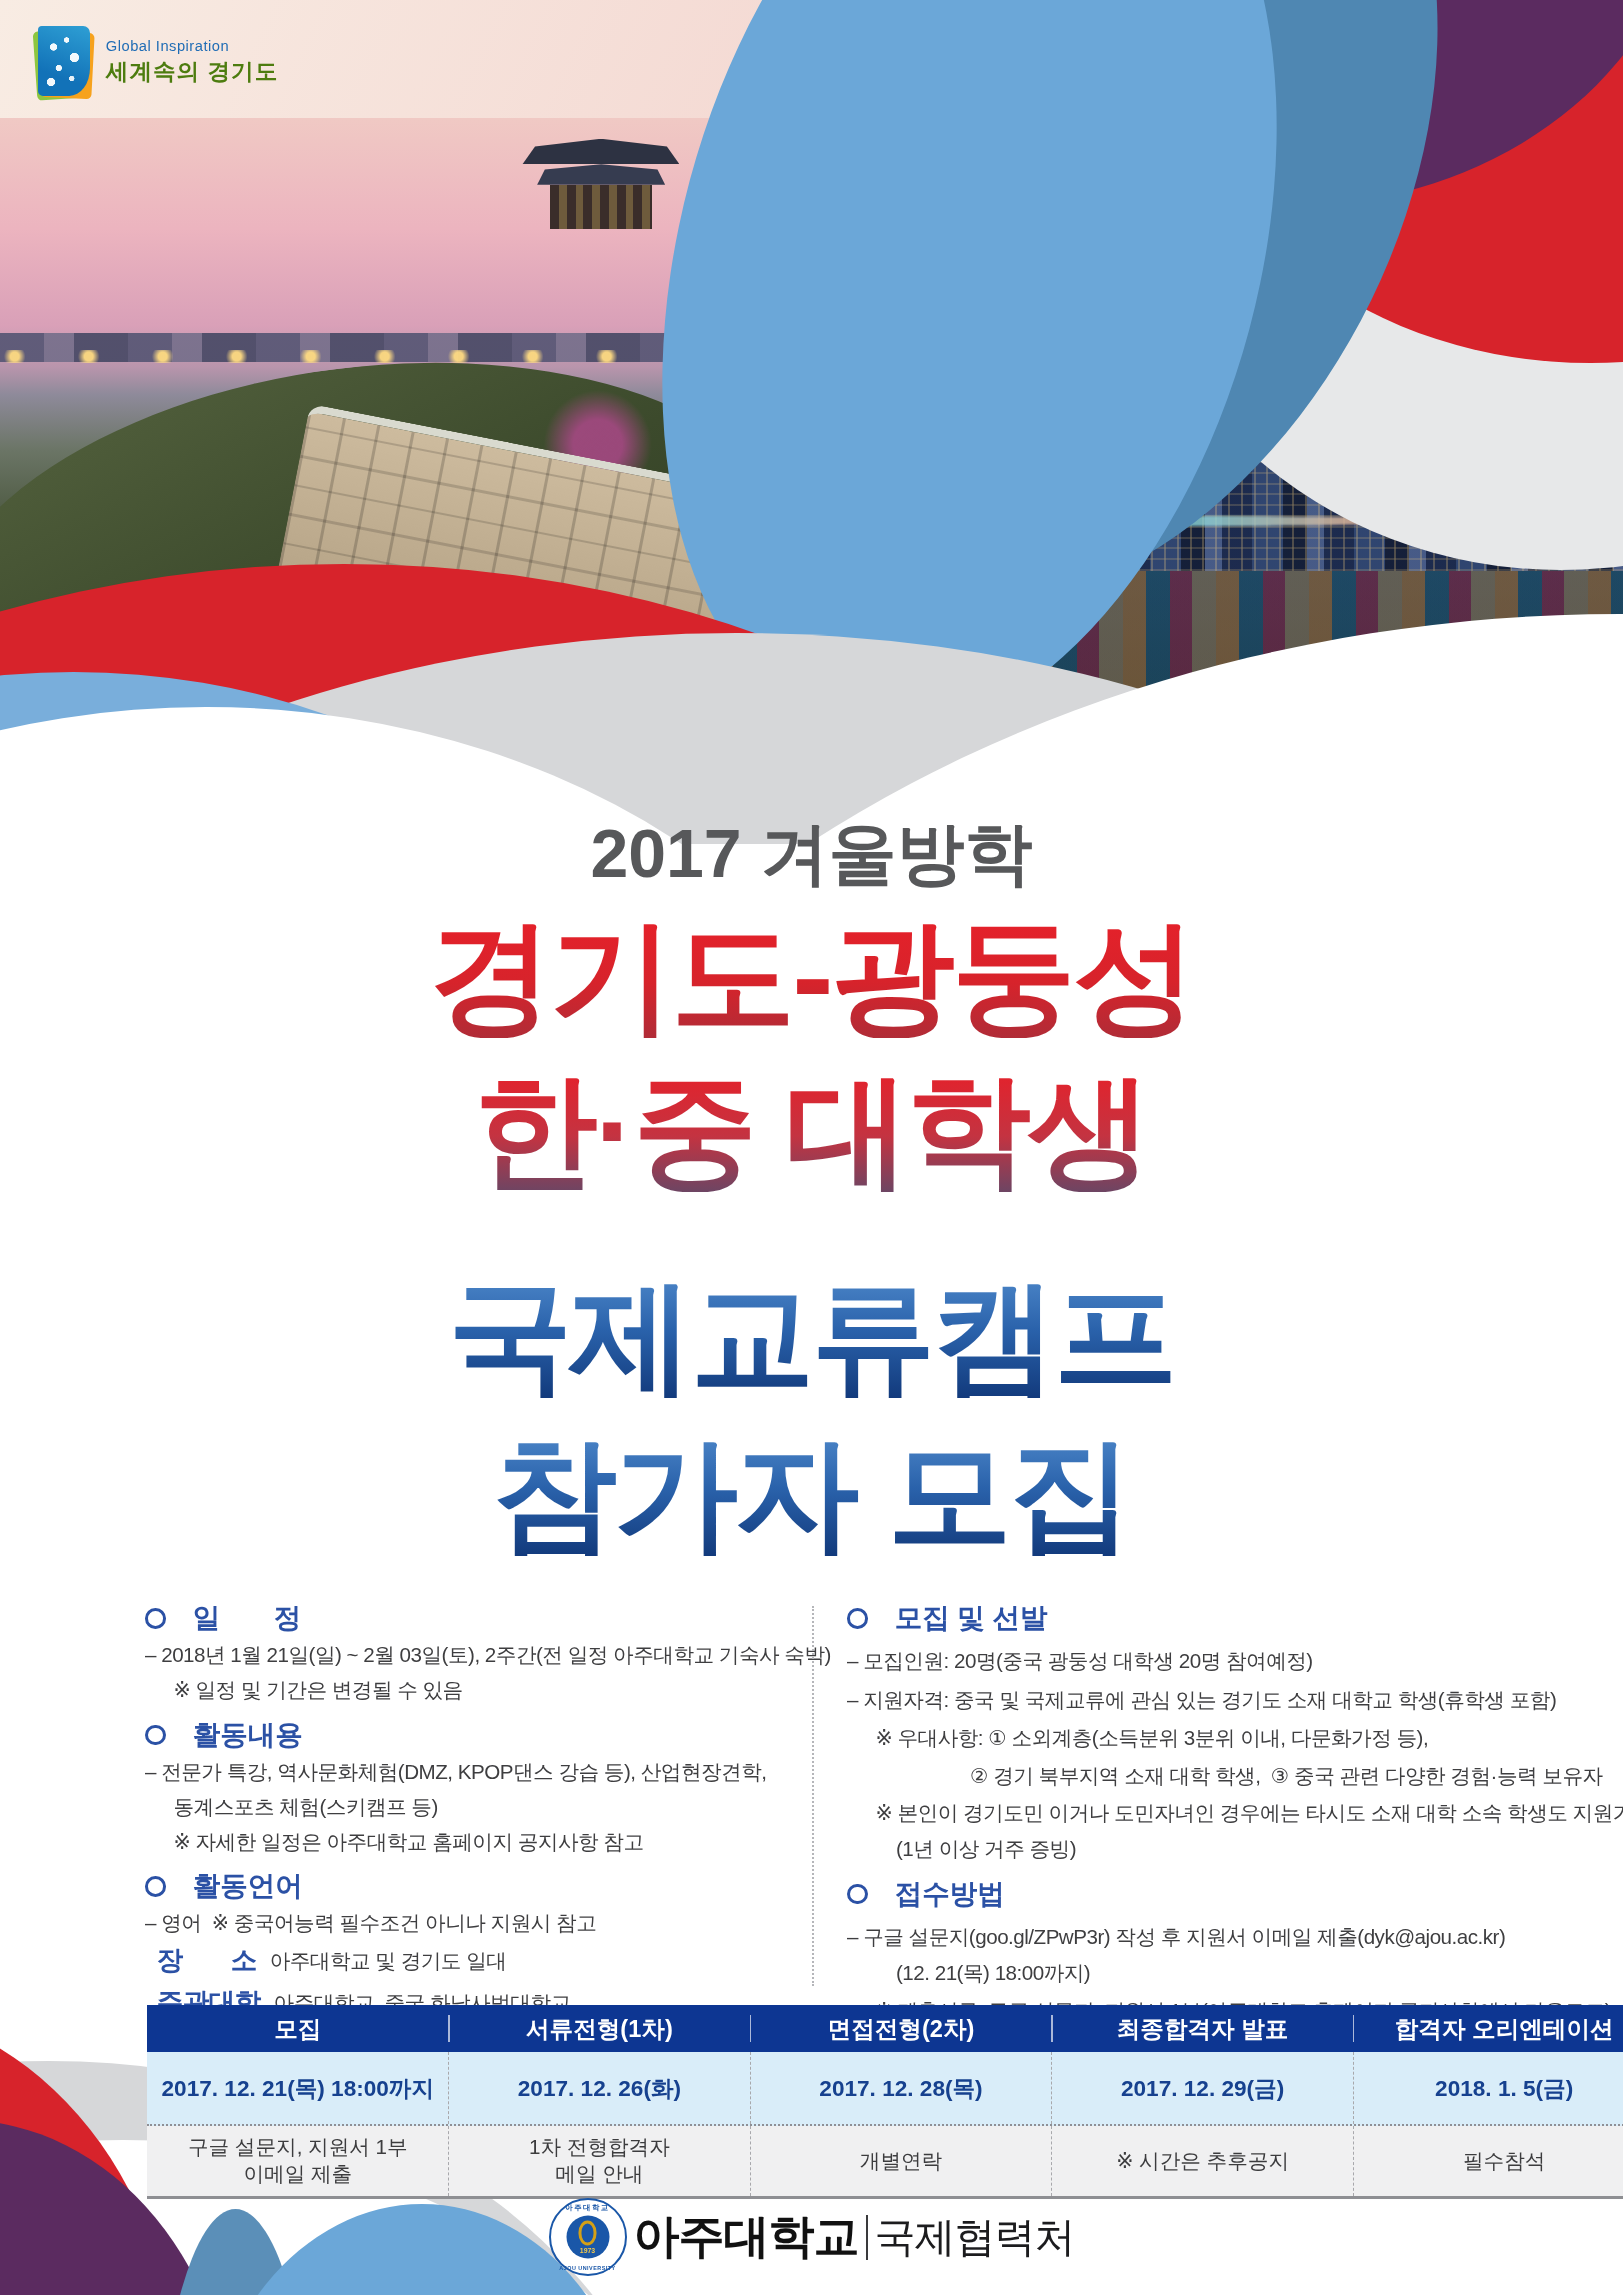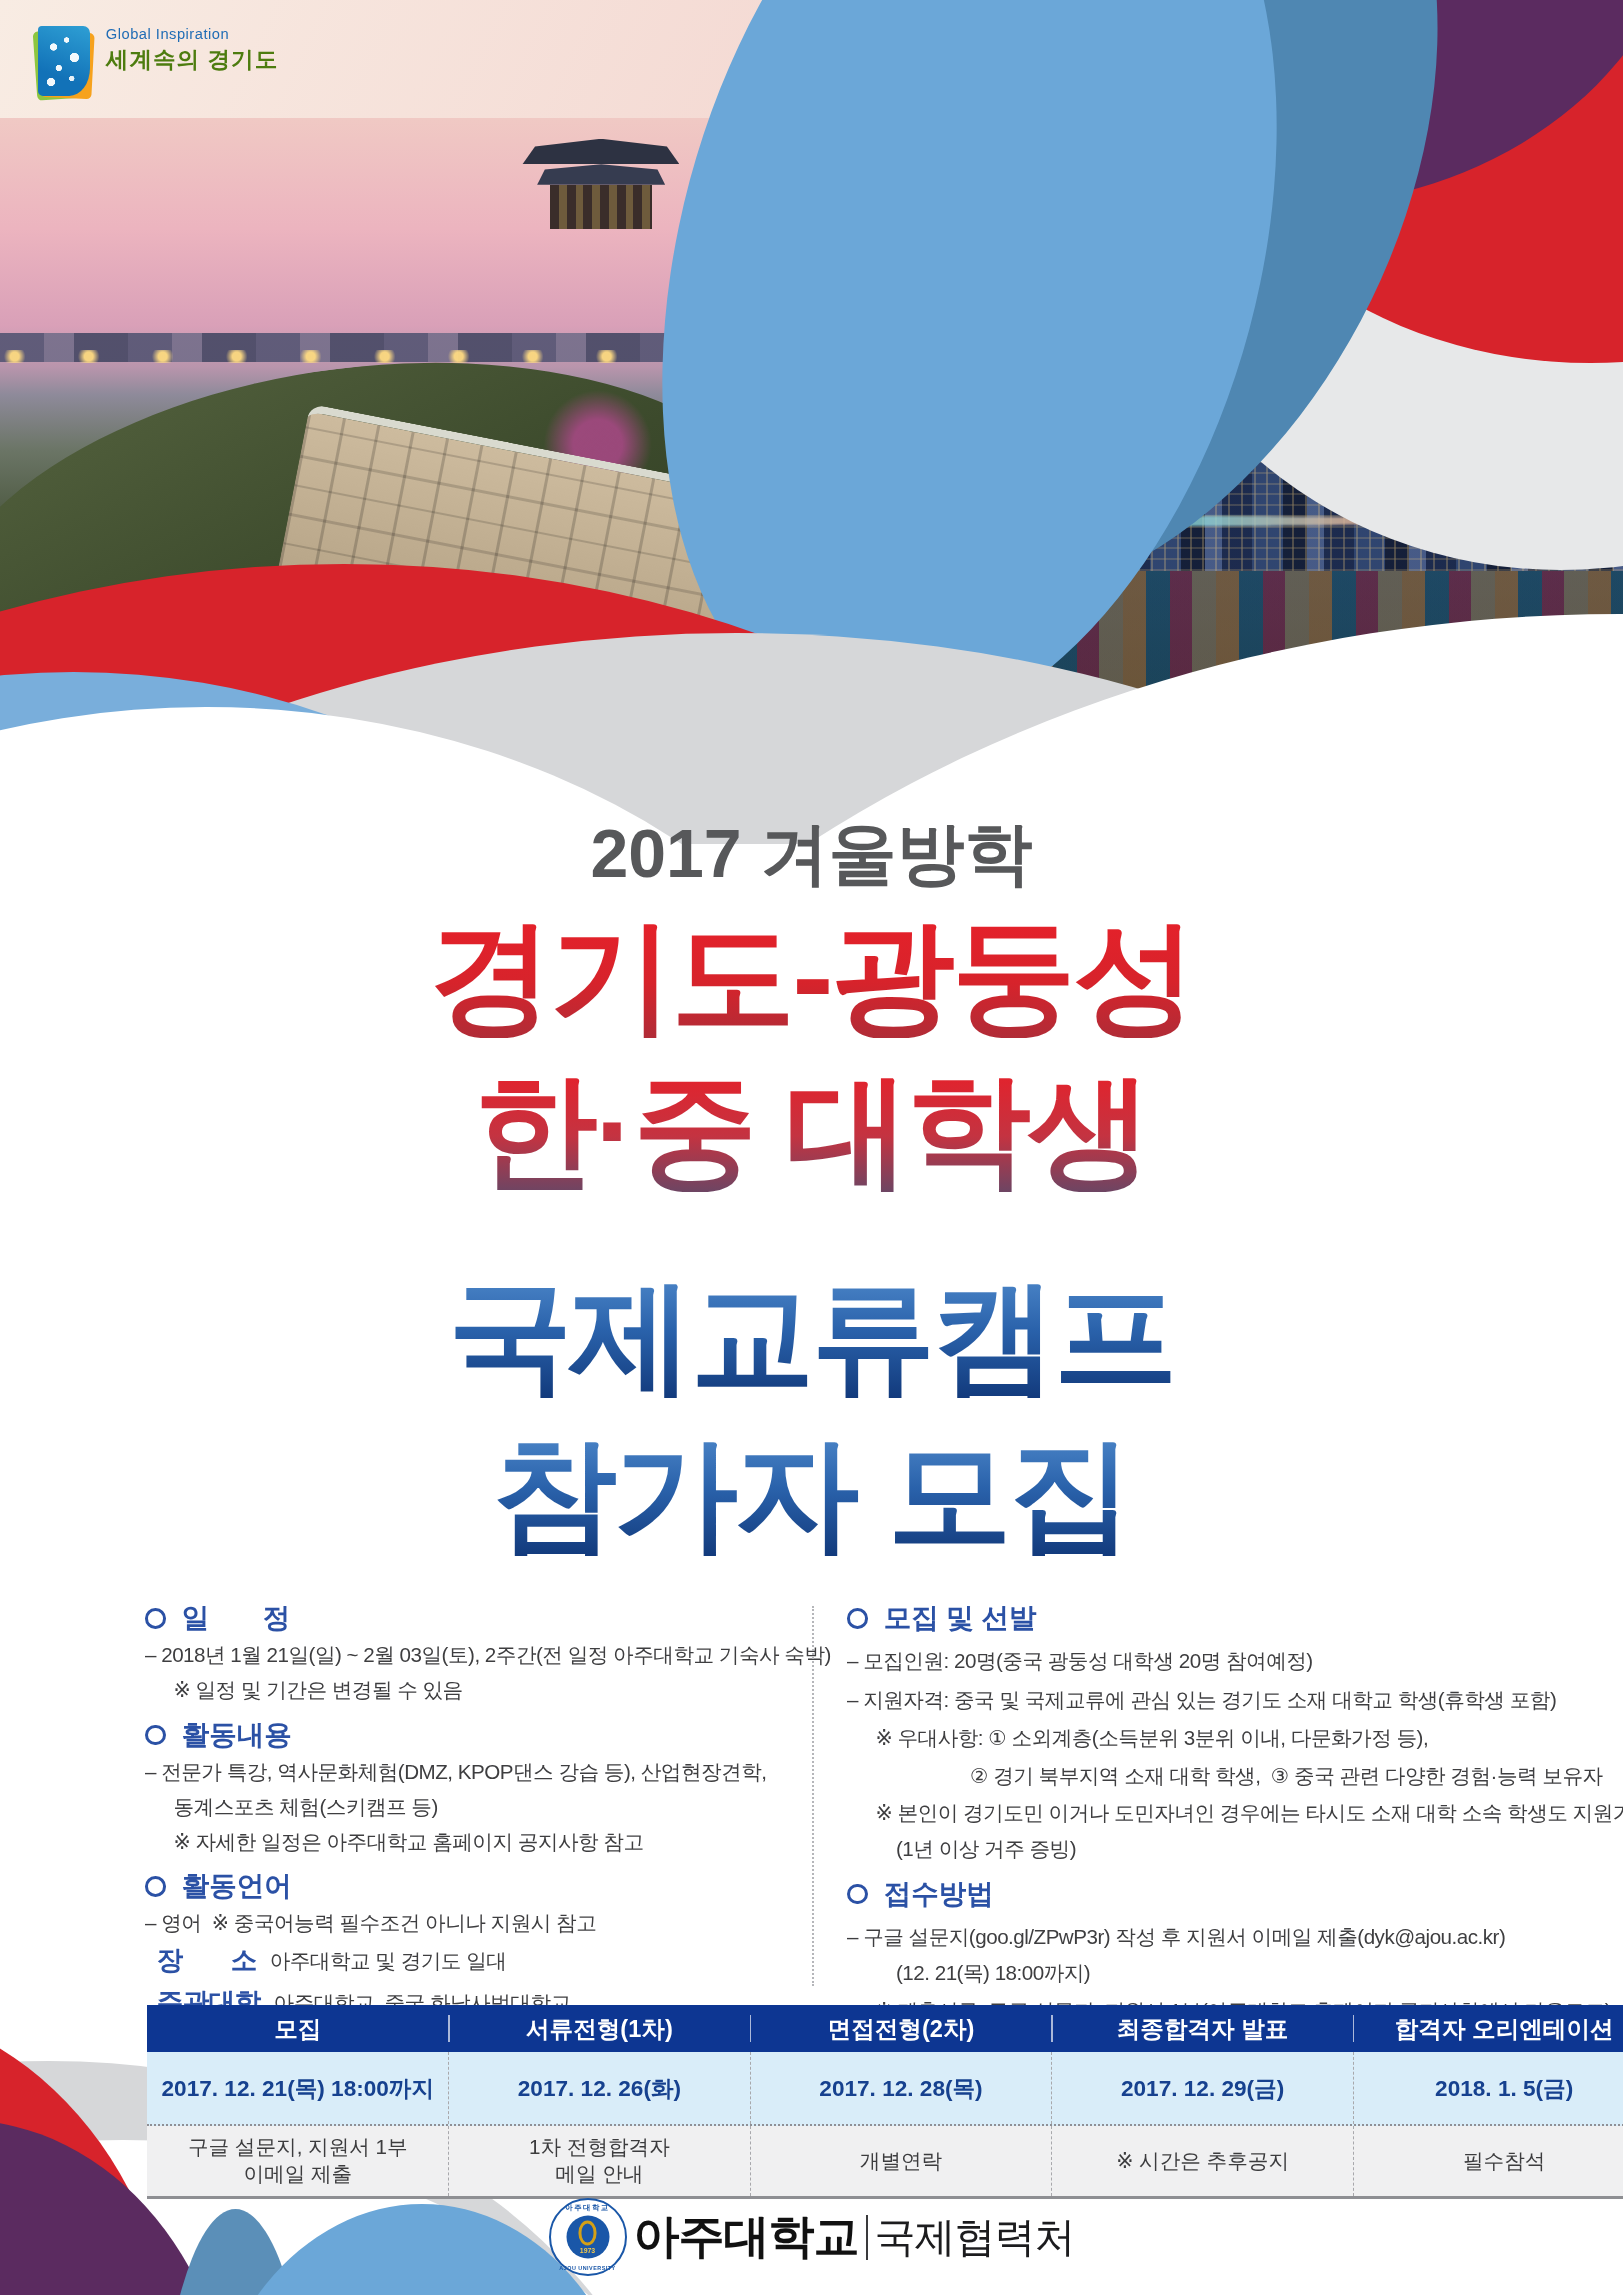--- a/index.html
+++ b/index.html
@@ -69,21 +69,21 @@
   .flag .f-green{position:absolute;left:0;top:4.9px;width:51px;height:69px;background:#8dc63f;border-radius:4.9px;transform:rotate(-4deg)}
   .flag .f-orange{position:absolute;left:6.9px;top:6.9px;width:51px;height:66px;background:#f6a21d;border-radius:4.9px;transform:rotate(3deg)}
   .flag .f-blue{position:absolute;left:2.9px;top:0;width:52px;height:70px;background:linear-gradient(200deg,#2e9fd4 0%,#1272b8 70%);border-radius:3.9px 6.9px 40% 4.9px;
     background-image:radial-gradient(circle at 30% 30%,rgba(255,255,255,.95) 0 3.4px,rgba(255,255,255,0) 3.9px),
       radial-gradient(circle at 55% 20%,rgba(255,255,255,.95) 0 2.5px,rgba(255,255,255,0) 2.9px),
       radial-gradient(circle at 70% 45%,rgba(255,255,255,.95) 0 4.4px,rgba(255,255,255,0) 4.9px),
       radial-gradient(circle at 40% 60%,rgba(255,255,255,.95) 0 2.9px,rgba(255,255,255,0) 3.4px),
       radial-gradient(circle at 25% 80%,rgba(255,255,255,.95) 0 3.9px,rgba(255,255,255,0) 4.4px),
       radial-gradient(circle at 65% 75%,rgba(255,255,255,.9) 0 2.5px,rgba(255,255,255,0) 2.9px),
       linear-gradient(200deg,#2e9fd4 0%,#1272b8 70%);}
-  .brand-text{display:flex;flex-direction:column;justify-content:flex-start;gap:2.9px}
+  .brand-text{display:flex;flex-direction:column;justify-content:center;gap:2.9px}
   .brand-tagline{font-size:14.7px;color:#1f6cb5;letter-spacing:0.5px}
   .brand-name{font-size:22.6px;font-weight:bold;color:#4d7c0f;letter-spacing:1px}
 
   
   .t{position:absolute;left:0;width:100%;text-align:center;line-height:1;font-weight:bold;z-index:2;white-space:pre}
   .eyebrow{top:819px;font-size:68px;color:#57585a;letter-spacing:0px}
   .big{font-size:124px;letter-spacing:-2.9px}
   .t-red1{top:914px;color:#d7232b}
   .t-red2{top:1068px;color:#c13040}
   .t-blue1{top:1274px;color:#1d4f96}
@@ -93,21 +93,21 @@
     .t-red1{background-image:linear-gradient(180deg,#e6212a 0%,#d7232b 55%,#b02c37 100%)}
     .t-red2{background-image:linear-gradient(180deg,#e6212a 0%,#c43341 55%,#6d4563 100%)}
     .t-blue1{background-image:linear-gradient(180deg,#4c86c8 0%,#2a62ab 45%,#123a7c 100%)}
     .t-blue2{background-image:linear-gradient(180deg,#4c86c8 0%,#2a62ab 45%,#123a7c 100%)}
   }
 
   
   .col{position:absolute;z-index:2;color:#3e3e40;font-size:20.6px;line-height:1.26;letter-spacing:-0.5px}
   .col-left{left:145px;top:1601px;width:658px}
   .col-right{left:847px;top:1601px;width:751px}
-  .h{display:flex;align-items:center;gap:16px;color:#2b51a5;font-weight:bold;font-size:27.5px;white-space:pre;letter-spacing:0}
+  .h{display:flex;align-items:center;gap:27px;color:#2b51a5;font-weight:bold;font-size:27.5px;white-space:pre;letter-spacing:0}
   .h .o{width:14.7px;height:14.7px;border:3.4px solid #2b51a5;border-radius:50%;flex:none;background:#fff}
   .ln{margin-top:6.4px;white-space:pre}
   .note{margin-top:9px;padding-left:28.5px;white-space:pre}
   .mt{margin-top:14.7px}
   .kv{display:flex;align-items:center;gap:12.8px;margin-top:8.3px;white-space:pre}
   .kv .k{display:flex;align-items:center;gap:11.8px;color:#2b51a5;font-weight:bold;font-size:26.5px;white-space:pre}
   .kv .v{font-size:20.6px;color:#3e3e40}
   .rln{margin-top:12.8px;white-space:pre}
   .rnote{margin-top:11.8px;padding-left:28.5px;white-space:pre}
   .rnote2{margin-top:11.8px;padding-left:123px;white-space:pre}

